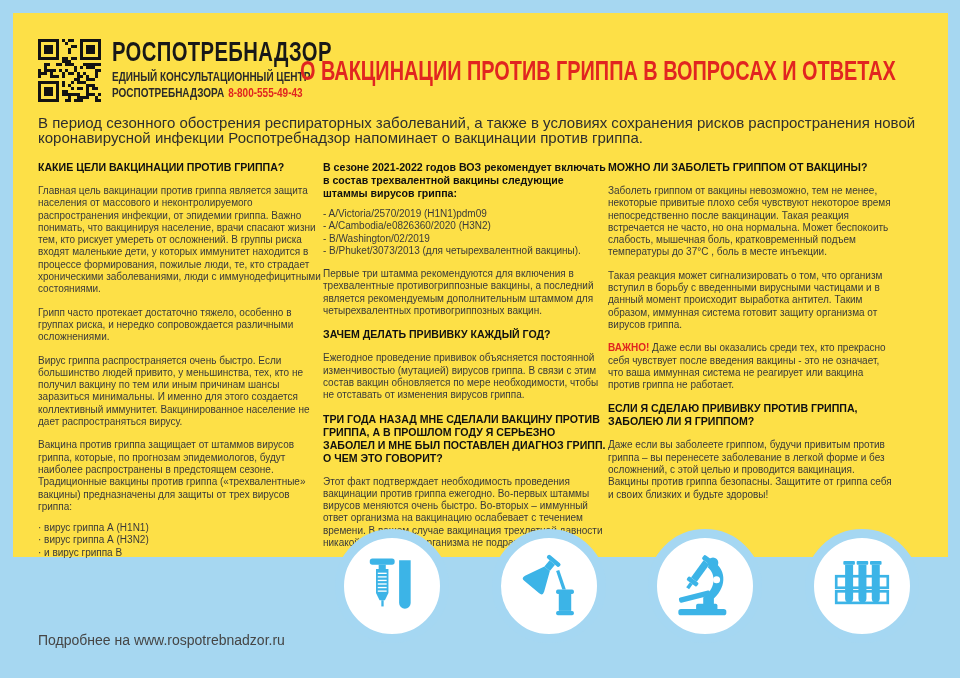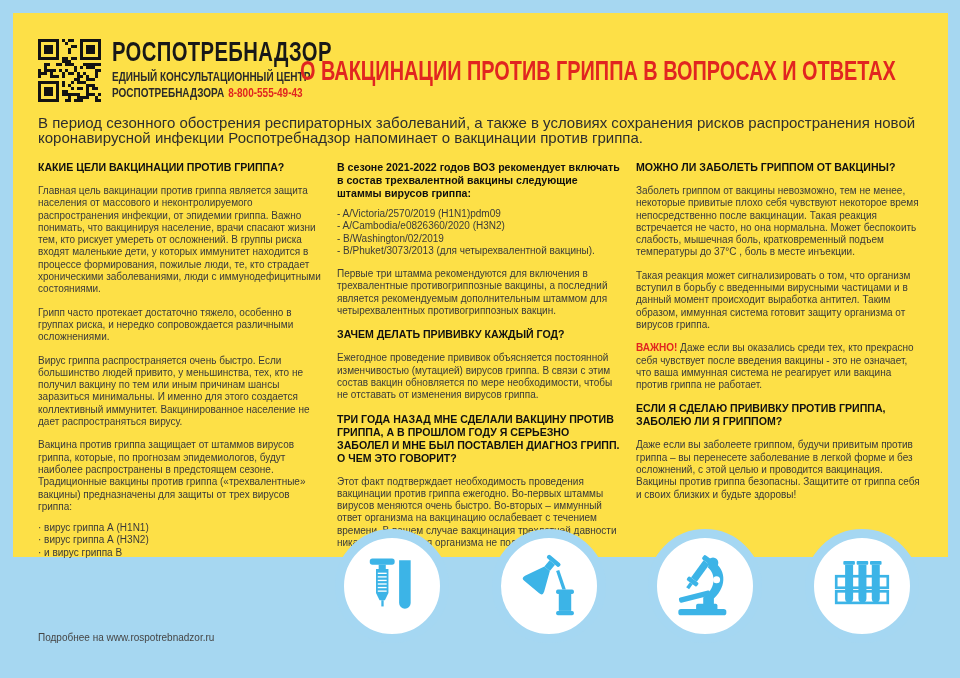--- a/index.html
+++ b/index.html
@@ -16,35 +16,35 @@
   .center-l2{position:absolute;left:99px;top:73px;font-size:12.5px;font-weight:bold;color:#2a2a2a;
          white-space:nowrap;transform:scaleX(.8);transform-origin:0 0;}
   .phone{color:#e12520;margin-left:5px;}
   .page-title{position:absolute;left:287px;top:42px;font-size:28px;font-weight:bold;color:#e12520;
          white-space:nowrap;transform:scaleX(.71);transform-origin:0 0;}
 
   
   .intro{position:absolute;left:25px;top:102px;width:888px;font-size:15px;line-height:15px;color:#2e2e2e;}
 
   
-  .cols{position:absolute;left:25px;top:146px;width:882px;display:grid;grid-template-columns:284px 284px 284px;column-gap:15px;}
+  .cols{position:absolute;left:25px;top:146px;width:882px;display:grid;grid-template-columns:284px 284px 284px;column-gap:1px;}
   .col{font-size:10px;line-height:12.3px;color:#3a3a3a;}
   .col .h{font-size:10.6px;line-height:13px;font-weight:bold;color:#101010;margin:11px 0 8px;}
   .col .h:first-child{margin-top:2px;}
   .col .p{margin:11px 0 9px;}
   .col .list{margin:0 0 9px;}
   .col .lead{color:#e12520;font-weight:bold;}
 
   
   .icon-row{position:absolute;left:322px;top:516px;width:584px;display:flex;justify-content:space-between;}
   .icon-circle{width:96px;height:96px;border-radius:50%;border:9px solid #a5d7f2;background:#fff;
          display:flex;align-items:center;justify-content:center;}
   .icon-circle svg{width:64px;height:64px;}
 
-  .footer-note{position:absolute;left:25px;top:619px;font-size:10px;color:#454545;}
+  .footer-note{position:absolute;left:25px;top:619px;font-size:14px;color:#454545;}
 </style>
 </head>
 <body>
 
 <div class="frame">
   <div class="paper">
 
     <div class="qr">
       <svg id="qr-svg" viewBox="0 0 63 63" xmlns="http://www.w3.org/2000/svg">
           <path d="M24 0h3v3h-3zM30 0h3v3h-3zM33 0h3v3h-3zM27 3h3v3h-3zM33 6h3v3h-3zM36 6h3v3h-3zM30 9h3v3h-3zM30 12h3v3h-3zM24 18h3v3h-3zM27 18h3v3h-3zM33 18h3v3h-3zM36 18h3v3h-3zM24 21h3v3h-3zM27 21h3v3h-3zM30 21h3v3h-3zM6 24h3v3h-3zM9 24h3v3h-3zM18 24h3v3h-3zM21 24h3v3h-3zM27 24h3v3h-3zM30 24h3v3h-3zM33 24h3v3h-3zM45 24h3v3h-3zM48 24h3v3h-3zM51 24h3v3h-3zM54 24h3v3h-3zM57 24h3v3h-3zM60 24h3v3h-3zM6 27h3v3h-3zM36 27h3v3h-3zM42 27h3v3h-3zM48 27h3v3h-3zM51 27h3v3h-3zM54 27h3v3h-3zM0 30h3v3h-3zM6 30h3v3h-3zM9 30h3v3h-3zM12 30h3v3h-3zM15 30h3v3h-3zM21 30h3v3h-3zM27 30h3v3h-3zM36 30h3v3h-3zM57 30h3v3h-3zM60 30h3v3h-3zM0 33h3v3h-3zM3 33h3v3h-3zM6 33h3v3h-3zM12 33h3v3h-3zM24 33h3v3h-3zM30 33h3v3h-3zM33 33h3v3h-3zM39 33h3v3h-3zM45 33h3v3h-3zM57 33h3v3h-3zM0 36h3v3h-3zM12 36h3v3h-3zM15 36h3v3h-3zM18 36h3v3h-3zM24 36h3v3h-3zM39 36h3v3h-3zM42 36h3v3h-3zM48 36h3v3h-3zM57 36h3v3h-3zM36 39h3v3h-3zM39 39h3v3h-3zM48 39h3v3h-3zM51 39h3v3h-3zM54 39h3v3h-3zM24 42h3v3h-3zM33 42h3v3h-3zM39 42h3v3h-3zM42 42h3v3h-3zM45 42h3v3h-3zM24 45h3v3h-3zM30 45h3v3h-3zM48 45h3v3h-3zM51 45h3v3h-3zM54 45h3v3h-3zM33 48h3v3h-3zM39 48h3v3h-3zM42 48h3v3h-3zM48 48h3v3h-3zM54 48h3v3h-3zM57 48h3v3h-3zM24 51h3v3h-3zM27 51h3v3h-3zM48 51h3v3h-3zM24 54h3v3h-3zM27 54h3v3h-3zM30 54h3v3h-3zM33 54h3v3h-3zM36 54h3v3h-3zM39 54h3v3h-3zM48 54h3v3h-3zM51 54h3v3h-3zM54 54h3v3h-3zM60 54h3v3h-3zM30 57h3v3h-3zM39 57h3v3h-3zM42 57h3v3h-3zM45 57h3v3h-3zM48 57h3v3h-3zM57 57h3v3h-3zM27 60h3v3h-3zM30 60h3v3h-3zM36 60h3v3h-3zM39 60h3v3h-3zM42 60h3v3h-3zM57 60h3v3h-3zM60 60h3v3h-3zM0 0h21v21h-21zM3 3h15v15h-15zM6 6h9v9h-9zM42 0h21v21h-21zM45 3h15v15h-15zM48 6h9v9h-9zM0 42h21v21h-21zM3 45h15v15h-15zM6 48h9v9h-9z" fill="#131313" fill-rule="evenodd"></path>

